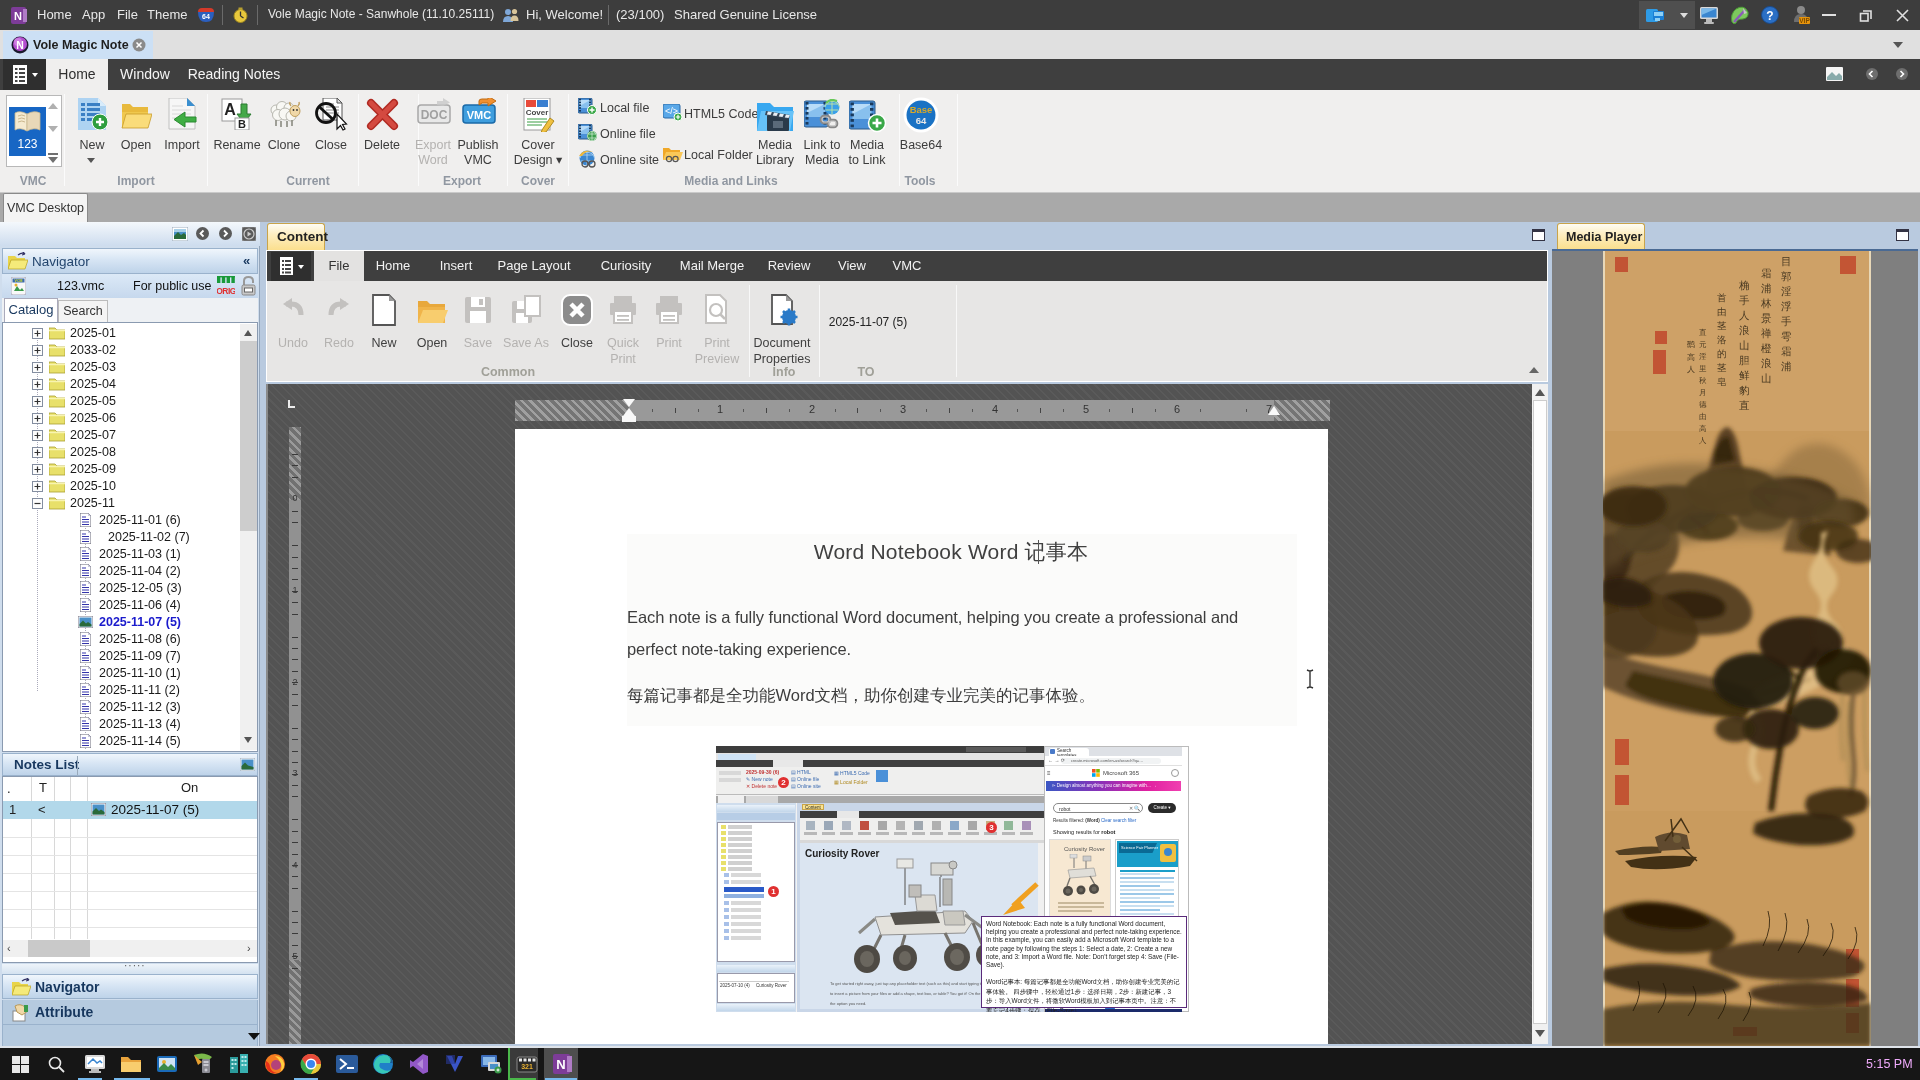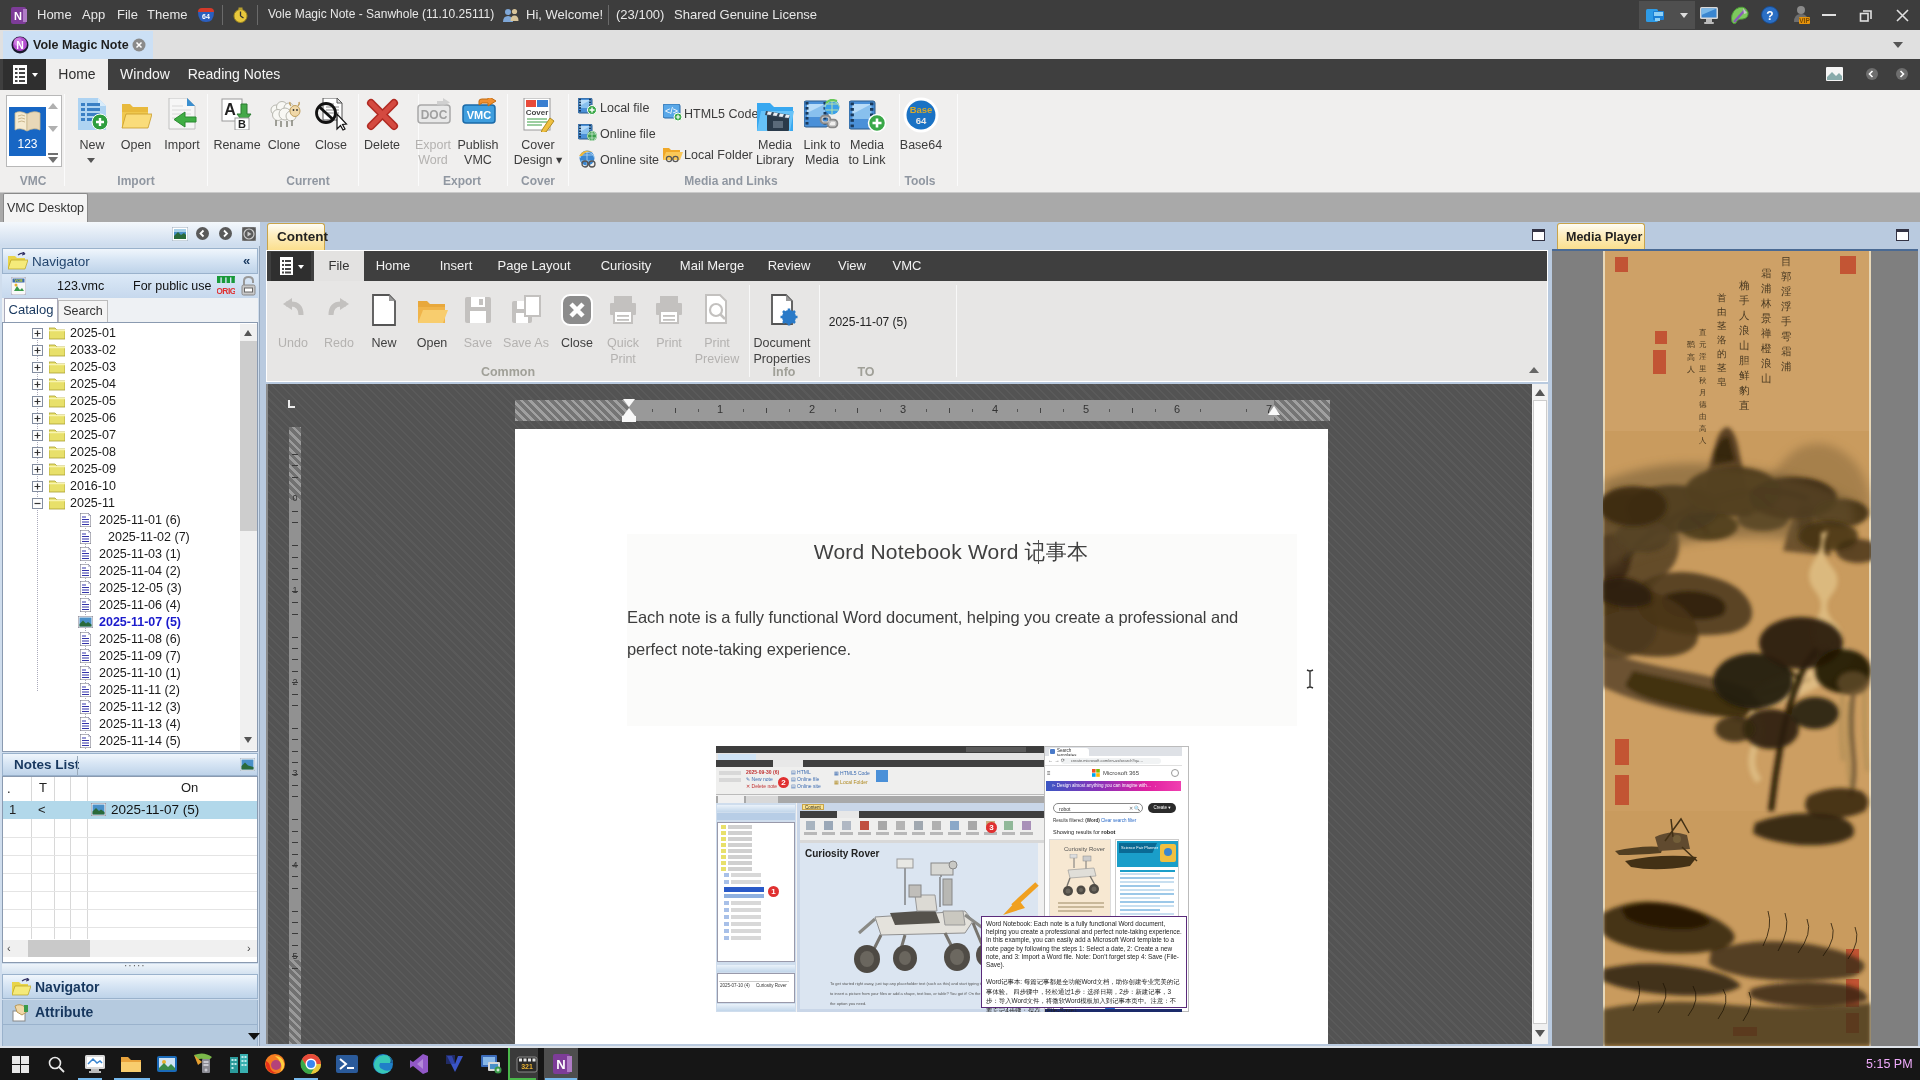--- a/index.html
+++ b/index.html
@@ -606,21 +606,21 @@
           </div>
           <div class="trow" style="top:155px;width:250px">
 <svg class="abs" style="left:29px;top:3px" width="11" height="11">
               <rect x="0.5" y="0.5" width="10" height="10" fill="#fdfdfd" stroke="#848ea0"></rect>
               <path d="M2.5 5.5 L8.5 5.5 M5.5 2.5 L5.5 8.5" stroke="#333" stroke-width="1.2"></path>
             </svg>
 <svg class="abs" style="left:46px;top:1px" width="16" height="14">
               <path d="M0 2 L6 2 L8 4 L16 4 L16 13 L0 13 Z" fill="#e8e06a" stroke="#a8a030" stroke-width="0.8"></path>
               <path d="M0 4.5 L16 4.5" stroke="#f8f4b0" stroke-width="1.5"></path>
             </svg>
-<span class="abs" style="left:67px;top:1px">2016-10</span>
+<span class="abs" style="left:67px;top:1px">2025-10</span>
           </div>
           <div class="trow" style="top:172px;width:250px">
 <svg class="abs" style="left:29px;top:3px" width="11" height="11">
               <rect x="0.5" y="0.5" width="10" height="10" fill="#fdfdfd" stroke="#848ea0"></rect>
               <path d="M2.5 5.5 L8.5 5.5 " stroke="#333" stroke-width="1.2"></path>
             </svg>
 <svg class="abs" style="left:46px;top:1px" width="16" height="14">
               <path d="M0 2 L6 2 L8 4 L16 4 L16 13 L0 13 Z" fill="#e8e06a" stroke="#a8a030" stroke-width="0.8"></path>
               <path d="M0 4.5 L16 4.5" stroke="#f8f4b0" stroke-width="1.5"></path>
             </svg>
@@ -1025,20 +1025,21 @@
             <div class="abs" style="left:3px;top:495px;width:6px;height:1px;background:#3a3a3a"></div>
             <div class="abs" style="left:3px;top:506px;width:6px;height:1px;background:#3a3a3a"></div>
             <div class="abs" style="left:3px;top:518px;width:6px;height:1px;background:#3a3a3a"></div>
             <div class="abs" style="left:3px;top:529px;width:6px;height:1px;background:#3a3a3a"></div>
             <div class="abs" style="left:3px;top:541px;width:6px;height:1px;background:#3a3a3a"></div>
           </div>
           <div class="abs" style="left:247px;top:45px;width:813px;height:615px;background:#fff">
             <div class="abs" style="left:112px;top:105px;width:670px;height:192px;background:#fbfbfa"></div>
             <div class="abs" style="left:112px;top:109px;width:648px;text-align:center;font-size:21px;color:#404040;letter-spacing:0.2px">Word Notebook Word <span style="font-family:'Liberation Sans'">记事本</span></div>
             <div class="abs" style="left:112px;top:172px;width:650px;font-size:16.5px;color:#3d3d3d;line-height:32px;letter-spacing:-0.08px">Each note is a fully functional Word document, helping you create a professional and perfect note-taking experience.</div>
+            <div class="abs" style="left:112px;top:256px;width:650px;font-size:16.5px;color:#3d3d3d">每篇记事都是全功能Word文档，助你创建专业完美的记事体验。</div>
             <div class="abs" style="left:523px;top:111px;width:1px;height:24px;background:#555"></div>
             <svg class="abs" style="left:790px;top:240px" width="10" height="20">
 <path d="M2 1 Q4 2 5 2 Q6 2 8 1 M5 2 L5 18 M2 19 Q4 18 5 18 Q6 18 8 19" stroke="#333" stroke-width="1.4" fill="none"></path>
             </svg>
             <div class="abs" style="left:194px;top:313px;width:480px;height:270px;background:#fff">
               <div class="abs" style="left:0;top:0;width:480px;height:270px;background:#fff;overflow:hidden;font-family:'Liberation Sans',sans-serif">
                 <div class="abs" style="left:7px;top:4px;width:331px;height:266px;background:#f2f2f2">
                   <div class="abs" style="left:0;top:0;width:331px;height:7px;background:#3d3d3d"></div>
                   <div class="abs" style="left:250px;top:1px;width:60px;height:5px;background:#5a5a5a"></div>
                   <div class="abs" style="left:0;top:7px;width:331px;height:7px;background:#e4e4e4"></div>

